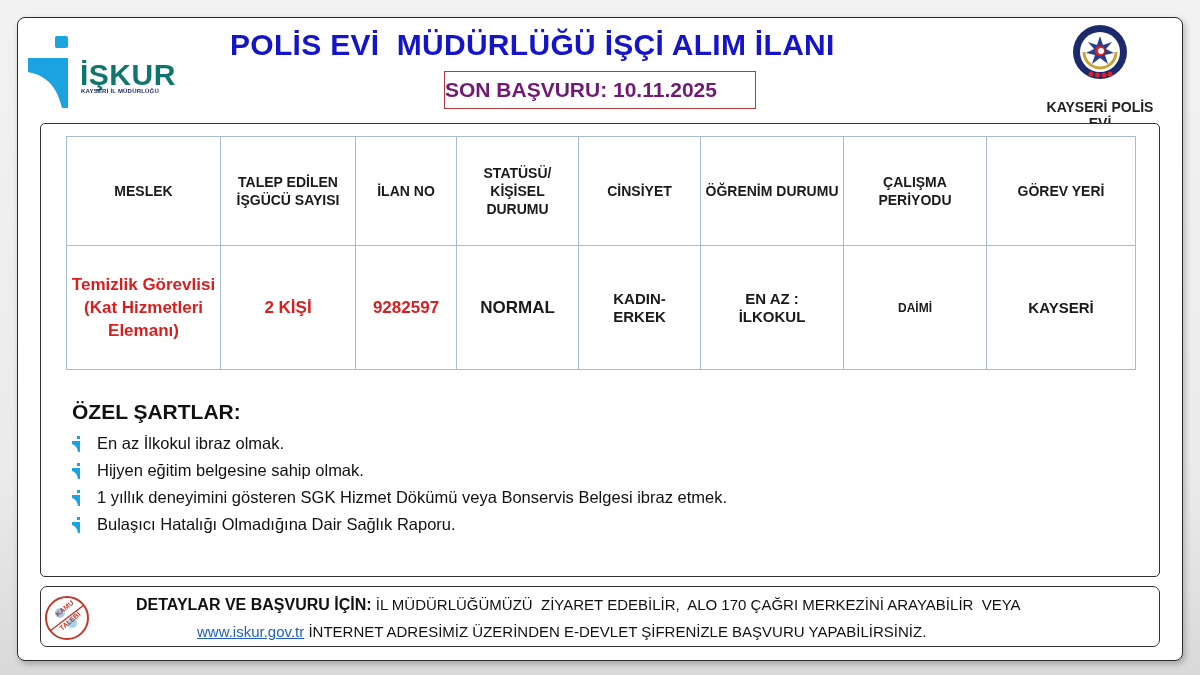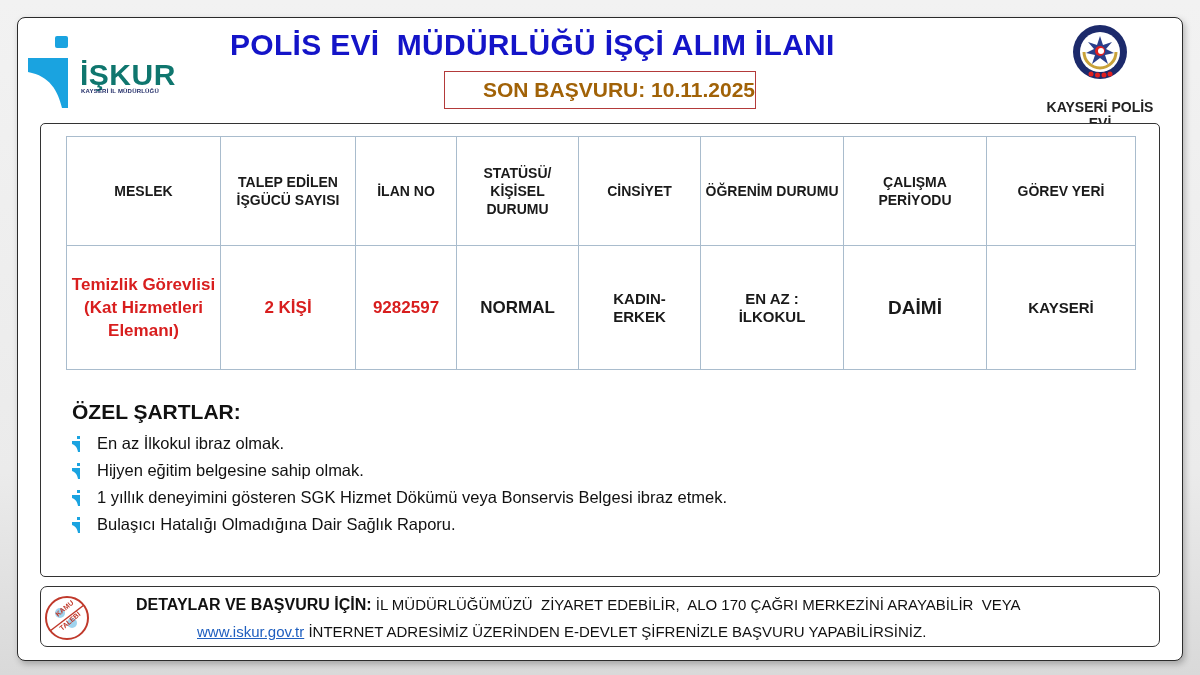--- a/index.html
+++ b/index.html
@@ -18,22 +18,22 @@
   .iskur-mark{position:absolute;left:0;top:0;width:46px;height:72px;}
   .iskur-text{position:absolute;left:52px;top:22px;font-weight:bold;font-size:30px;color:#0f766e;letter-spacing:0.5px;}
   .iskur-sub{position:absolute;left:53px;top:52px;font-size:6px;font-weight:bold;color:#1f2a66;letter-spacing:0.2px;white-space:nowrap;}
   .main-title{
     position:absolute;left:230px;top:28px;width:740px;text-align:left;
     font-size:30px;font-weight:bold;color:#1414c8;letter-spacing:0.3px;white-space:pre;
   }
   .deadline{
     position:absolute;left:444px;top:71px;width:312px;height:38px;
     border:1.5px solid #b33a3a;box-sizing:border-box;
-    display:flex;align-items:center;justify-content:flex-end;
-    color:#a16207;font-weight:bold;font-size:21px;
+    display:flex;align-items:center;justify-content:flex-start;
+    color:#701a75;font-weight:bold;font-size:21px;
   }
   .police-logo{position:absolute;left:1072px;top:22px;width:56px;height:68px;}
   .police-caption{position:absolute;left:1040px;top:99px;width:120px;text-align:center;font-size:14px;font-weight:bold;color:#222;}
   
   .content{
     position:absolute;left:40px;top:123px;width:1120px;height:454px;
     border:1.2px solid #333;border-radius:5px;box-sizing:border-box;background:#fff;
   }
   table.jobs{
     position:absolute;left:66px;top:136px;width:1069px;height:234px;
@@ -120,21 +120,21 @@
     <th>ÇALIŞMA PERİYODU</th>
     <th>GÖREV YERİ</th>
   </tr>
   <tr>
     <td class="red big">Temizlik Görevlisi (Kat Hizmetleri Elemanı)</td>
     <td class="red big">2 KİŞİ</td>
     <td class="red big">9282597</td>
     <td class="big" style="font-size:16px">NORMAL</td>
     <td style="font-size:15px;padding:0 22px">KADIN-ERKEK</td>
     <td style="font-size:15px;padding:0 30px">EN AZ : İLKOKUL</td>
-    <td style="font-size:19px">DAİMİ</td>
+    <td style="font-size:12px">DAİMİ</td>
     <td style="font-size:15px">KAYSERİ</td>
   </tr>
 </tbody>
   </table>
 
 <div class="special-title">ÖZEL ŞARTLAR:</div>
 <ul class="conds">
   <li>
     <svg class="bullet" viewBox="0 0 10 16">
         <rect x="5" y="0" width="3" height="3" fill="#1aa3e0"></rect>

